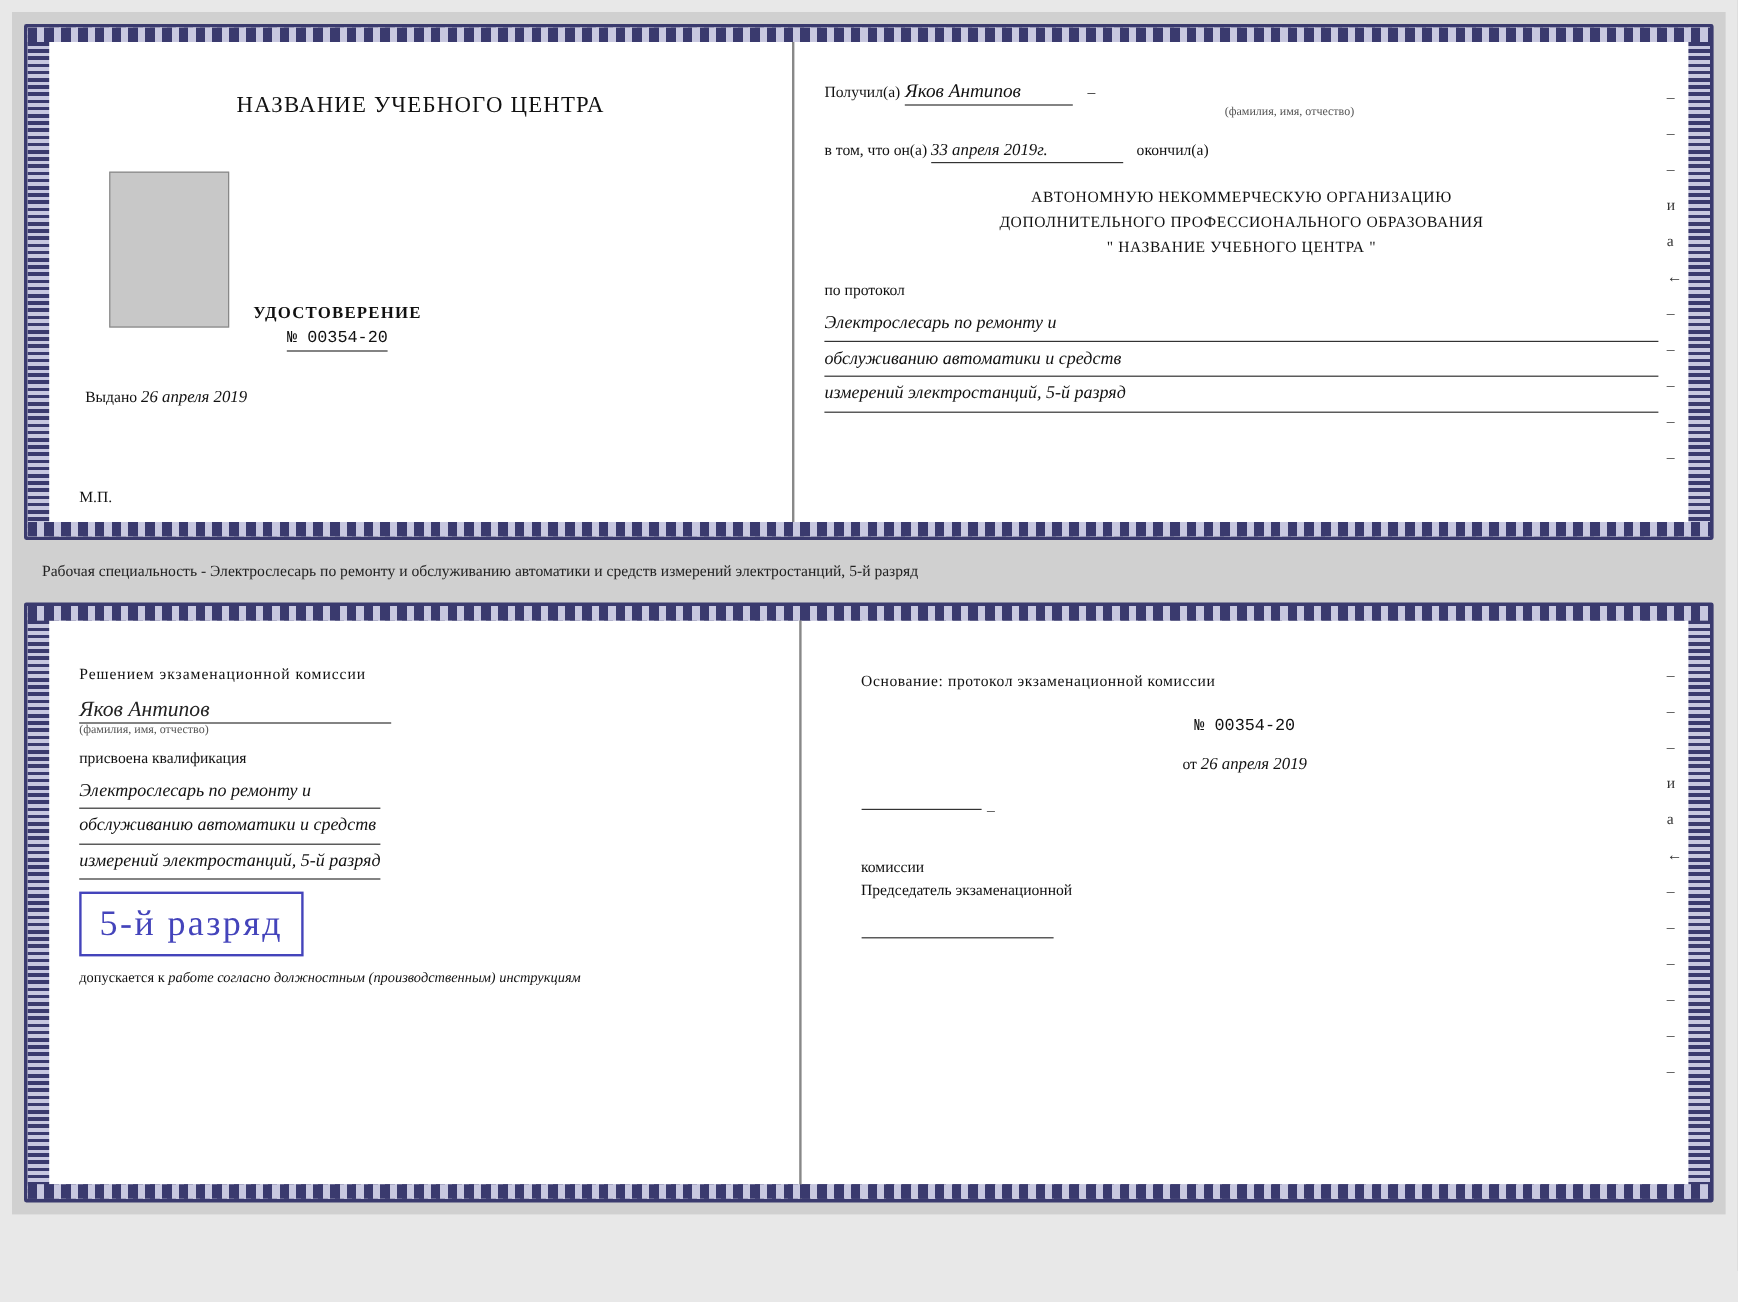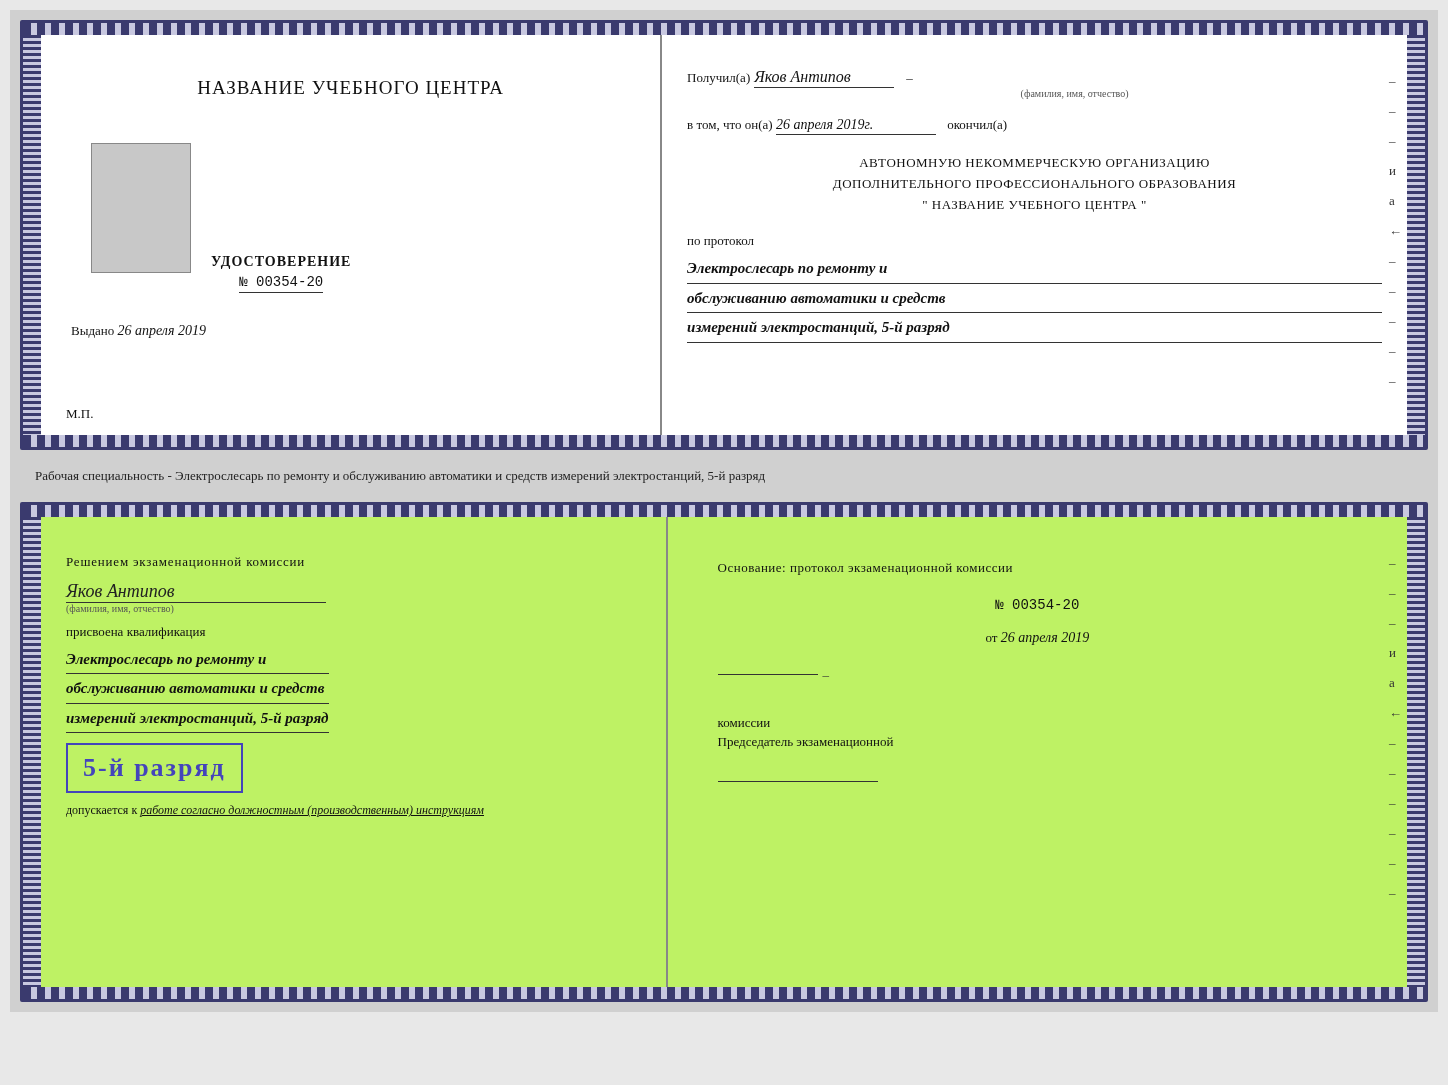--- a/index.html
+++ b/index.html
@@ -187,21 +187,21 @@
     .middle-text {
       padding: 8px 15px;
       font-size: 13px;
       line-height: 1.5;
       color: #222;
     }
 
     
     .book-bottom {
       display: flex;
-      background: #bef264;
+      background: #ffffff;
       border: 3px solid #3a3a6e;
       border-radius: 2px;
       height: 500px;
       position: relative;
       overflow: hidden;
     }
 
     .book-bottom .book-left-page {
       align-items: flex-start;
       padding: 30px 25px;
@@ -223,53 +223,51 @@
       margin: 0;
     }
 
     .prisvoena-line {
       font-size: 13px;
       margin-top: 10px;
     }
 
     .qualification-lines {
       margin-top: 5px;
-      font-weight: bold;
     }
 
     .qual-line {
       font-family: 'Segoe Script', 'Comic Sans MS', cursive;
       font-style: italic;
       font-size: 15px;
       border-bottom: 1px solid #333;
       display: block;
       line-height: 1.9;
     }
 
     .razryad-badge {
       border: 2px solid #4444bb;
       color: #4444bb;
-      font-size: 26px;
-      font-weight: bold;
+      font-size: 30px;
+      font-weight: normal;
       text-align: center;
       padding: 8px 15px;
       margin-top: 10px;
       display: inline-block;
       letter-spacing: 2px;
     }
 
     .dopuskaetsya-line {
       font-size: 12px;
       margin-top: 8px;
       line-height: 1.6;
     }
 
     .dopuskaetsya-line em {
       font-style: italic;
-      text-decoration: underline;
     }
 
     
     .osnovaniye-block {
       padding: 30px 25px;
       font-size: 13px;
       line-height: 2;
     }
 
     .osnovaniye-title {
@@ -394,21 +392,21 @@
         </span>
         <span style="margin-left:8px;">–</span>
       </div>
       <div style="text-align:center; margin-left:80px;">
         <span class="field-label-small">(фамилия, имя, отчество)</span>
       </div>
 
       <div class="vtom-line">
         <span>в том, что он(а)</span>
         <span class="inline-underline" style="min-width:160px;">
-          <span class="handwritten-date">26 апреля 2019г.</span>
+          <span class="handwritten-date">33 апреля 2019г.</span>
         </span>
         <span style="margin-left:8px;">окончил(а)</span>
       </div>
 
       <div class="avto-block">
         <div>АВТОНОМНУЮ НЕКОММЕРЧЕСКУЮ ОРГАНИЗАЦИЮ</div>
         <div>ДОПОЛНИТЕЛЬНОГО ПРОФЕССИОНАЛЬНОГО ОБРАЗОВАНИЯ</div>
         <div>"  НАЗВАНИЕ УЧЕБНОГО ЦЕНТРА  "</div>
       </div>
 

